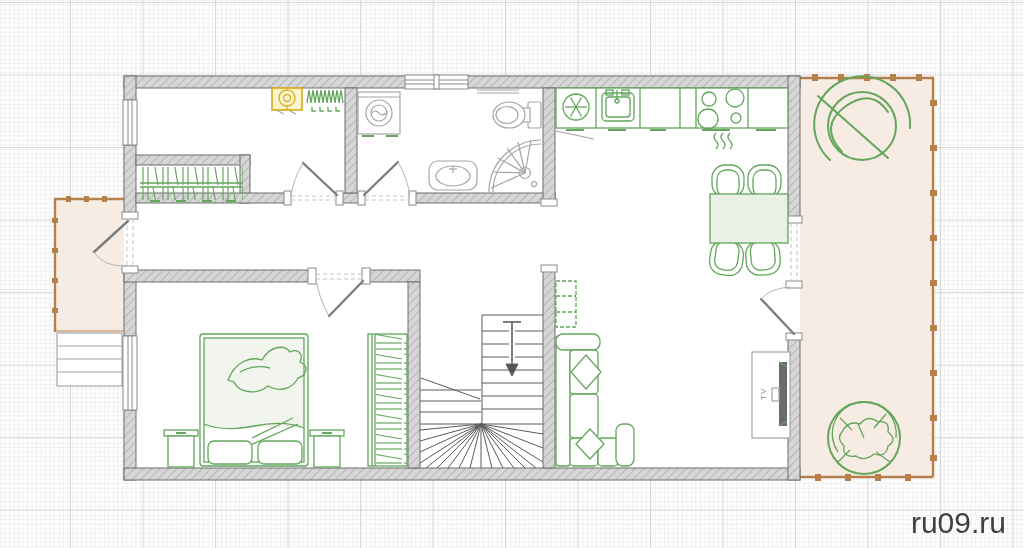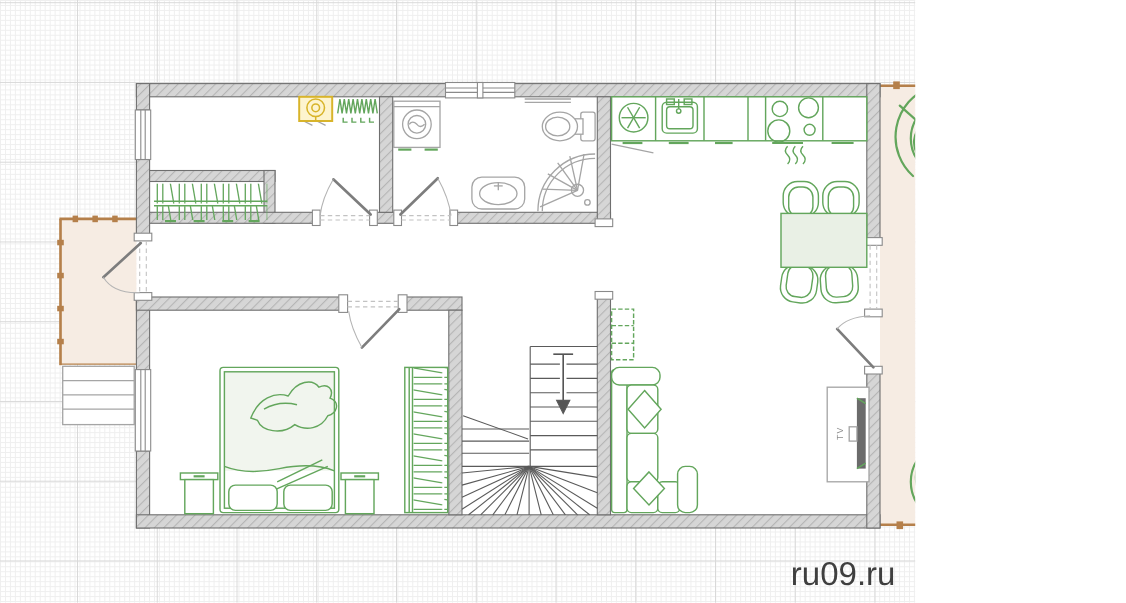--- a/index.html
+++ b/index.html
@@ -13,21 +13,21 @@
     --terrace-border:#b5804b;
     --boiler-yellow:#d8b42a;
     --boiler-fill:#fdf4cf;
     --grid-minor:#efefef;
     --grid-major:#d9d9d9;
     --watermark-color:#e7e7e7;
     --site-label-color:#3f3f3f;
   }
   html,body{margin:0;padding:0;}
   .plan-root{
-    position:relative;width:832px;height:548px;overflow:hidden;
+    position:relative;width:1024px;height:548px;overflow:hidden;
     background-color:#ffffff;
     background-image:
       linear-gradient(var(--grid-major) 1px, transparent 1px),
       linear-gradient(90deg, var(--grid-major) 1px, transparent 1px),
       linear-gradient(var(--grid-minor) 1px, transparent 1px),
       linear-gradient(90deg, var(--grid-minor) 1px, transparent 1px);
     background-size:72.5px 72.5px,72.5px 72.5px,4.53px 4.53px,4.53px 4.53px;
     background-position:-2.5px 2px,-2.5px 2px,0 0,0 0;
     font-family:"Liberation Sans",sans-serif;
   }

